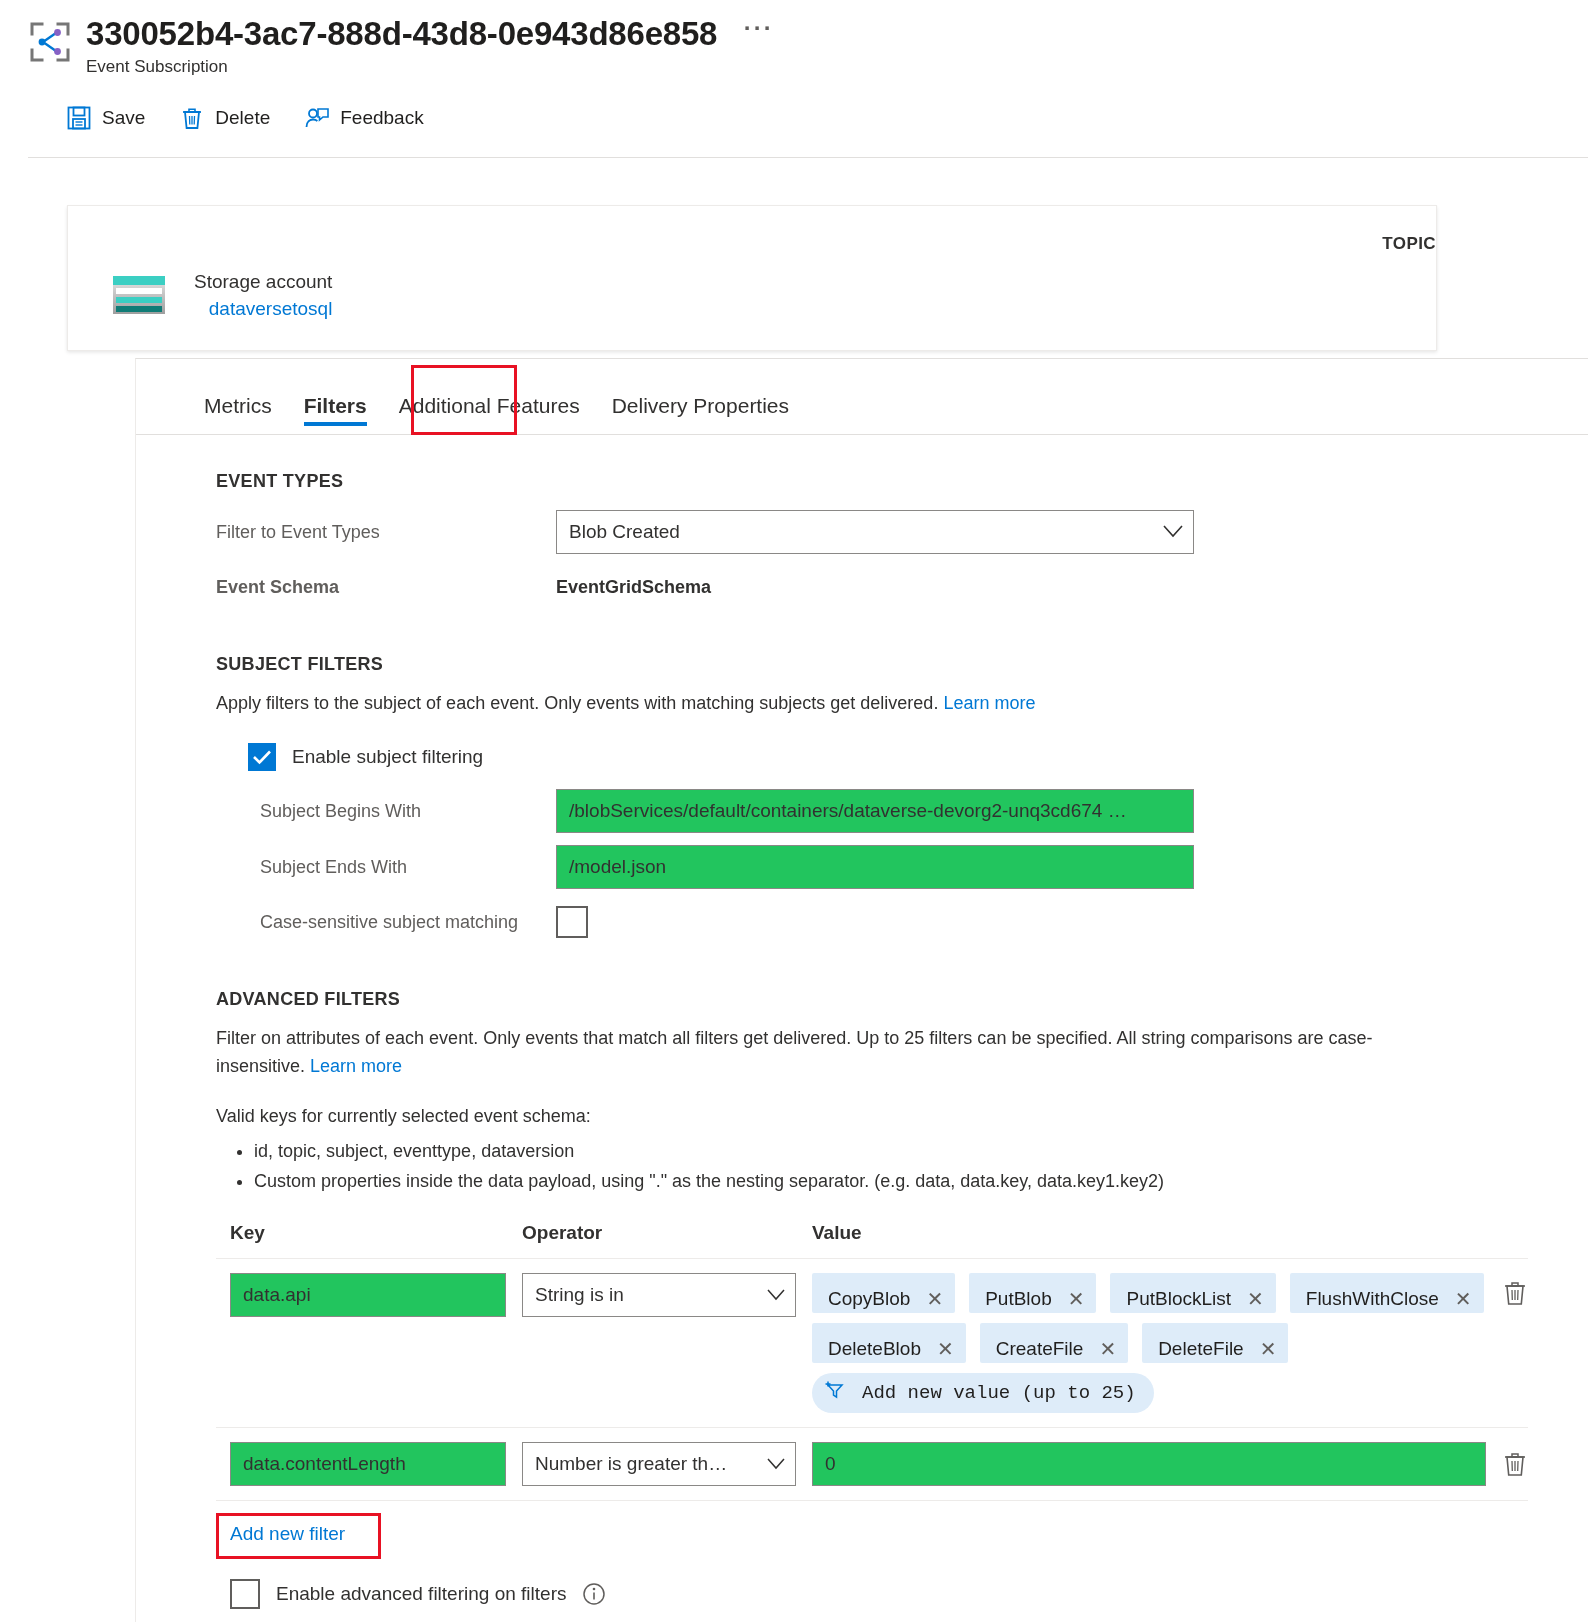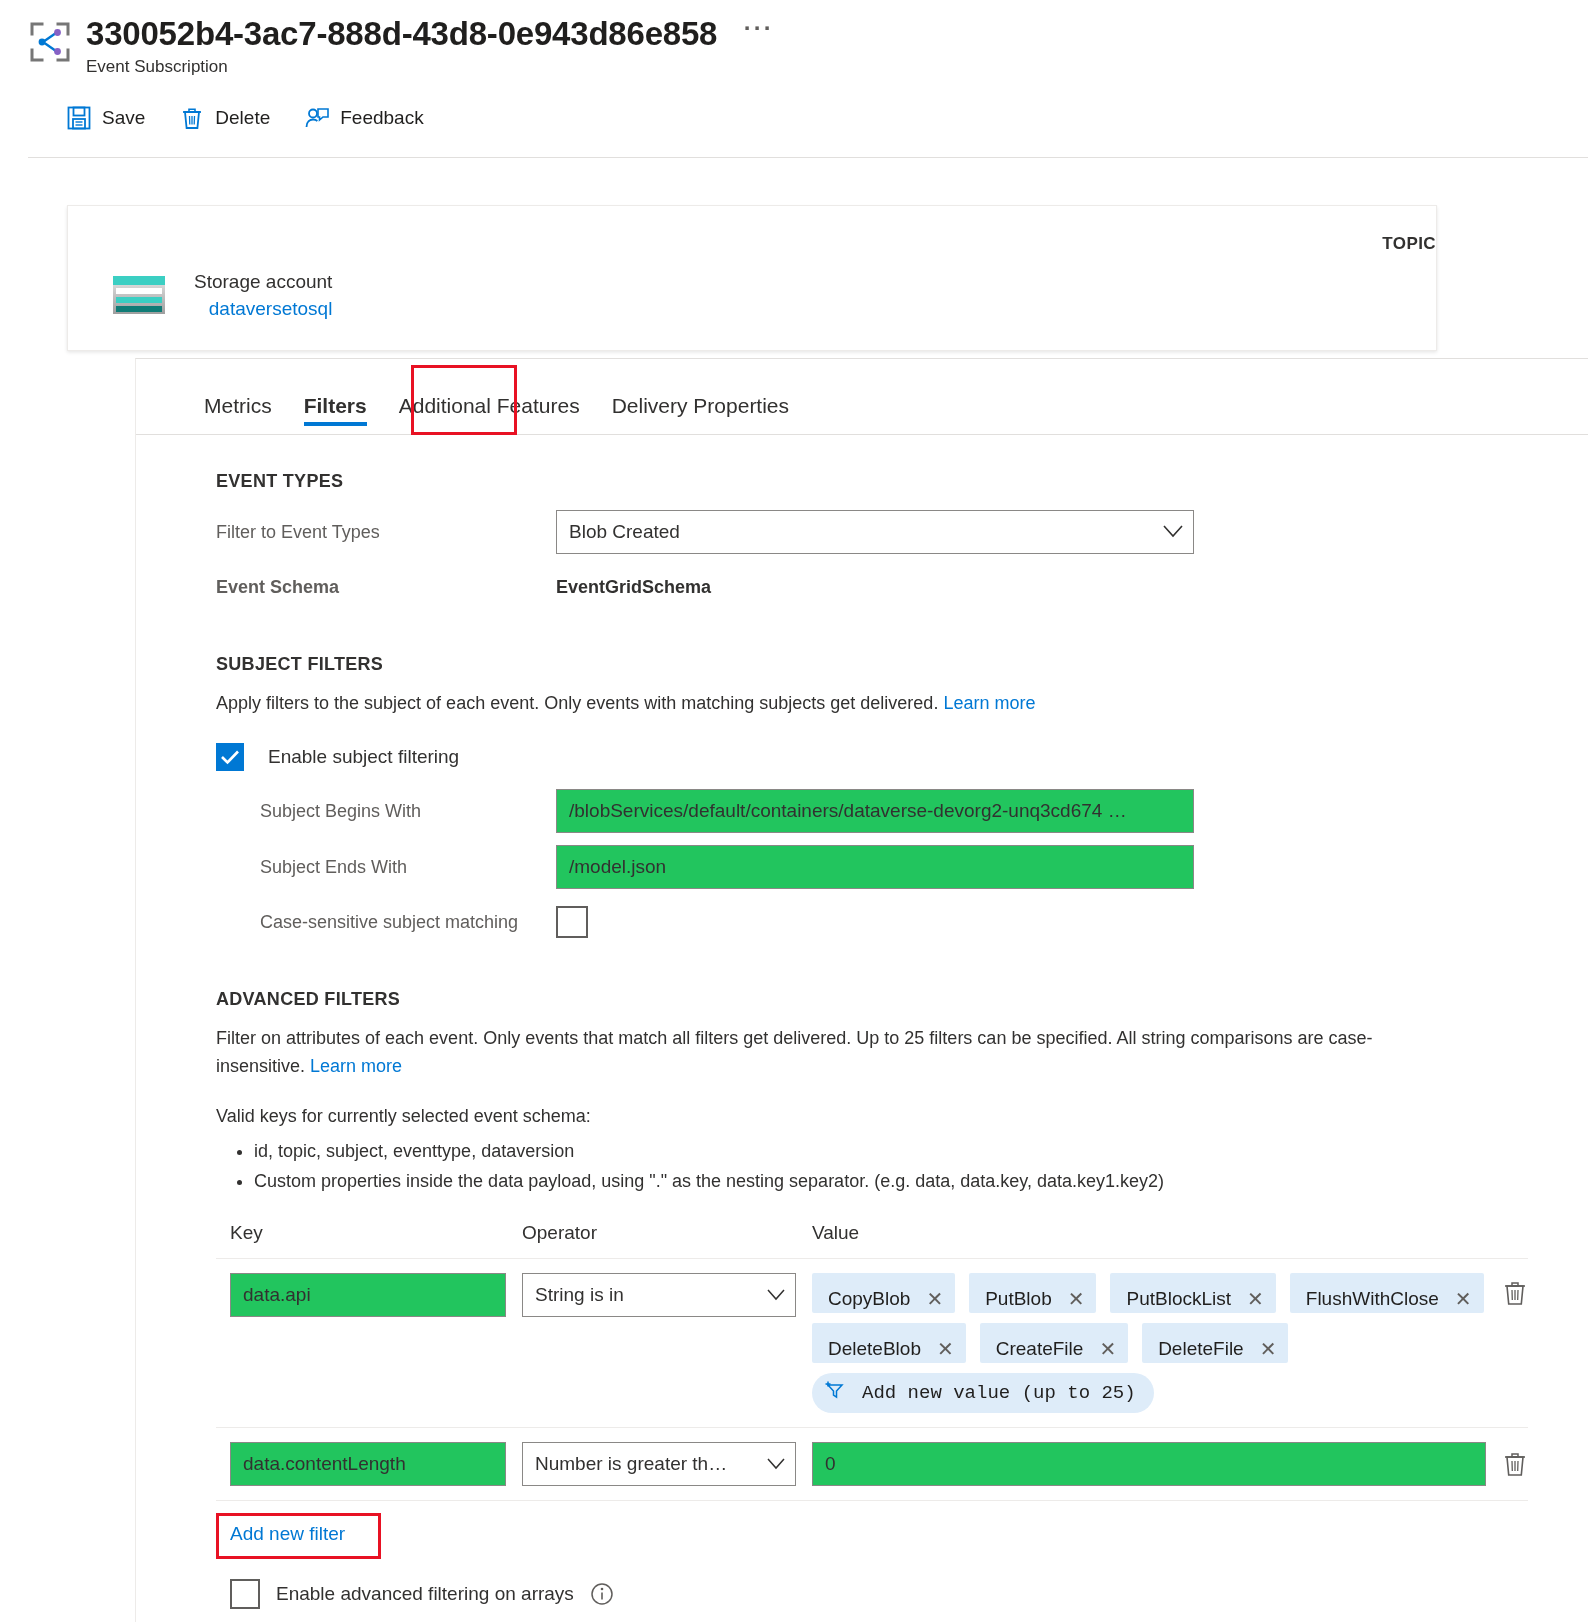--- a/index.html
+++ b/index.html
@@ -124,34 +124,34 @@
   }
   .dd {
     height: 44px; border: 1px solid #8a8886; background: #fff;
     font-size: 19px; color: #323130; padding: 0 10px 0 12px;
     display: flex; align-items: center; justify-content: space-between;
     cursor: pointer; width: 100%;
   }
   .chev { color: #323130; font-size: 15px; line-height: 1; }
 
   
-  .cb-row { display: flex; align-items: center; gap: 24px; }
+  .cb-row { display: flex; align-items: center; gap: 16px; margin-left: 32px; }
   .cb {
     width: 28px; height: 28px; flex: 0 0 28px;
     border: 2px solid #605e5c; background: #fff;
     display: flex; align-items: center; justify-content: center;
     cursor: pointer;
   }
   .cb.checked { background: #0078d4; border-color: #0078d4; }
   .cb-text { font-size: 19px; color: #323130; }
 
   
   .ftable { margin-top: 26px; }
   .fthead {
-    display: flex; font-size: 19px; font-weight: 400; color: #323130;
+    display: flex; font-size: 19px; font-weight: 700; color: #323130;
     padding-bottom: 14px; border-bottom: 1px solid #edebe9;
     padding-left: 14px;
   }
   .col-key { width: 292px; flex: 0 0 292px; }
   .col-op  { width: 290px; flex: 0 0 290px; }
   .col-val { flex: 1 1 auto; }
 
   .ftrow {
     display: flex; align-items: flex-start;
     padding: 14px 0 14px 14px; border-bottom: 1px solid #edebe9;
@@ -494,21 +494,21 @@
         </div>
       </div>
 
       <div class="addfilter-wrap">
         <span class="addfilter">Add new filter</span>
         <span class="addfilter-annot"></span>
       </div>
 
       <div class="arrays-row">
         <span class="cb" style="width:30px;height:30px;flex:0 0 30px;"></span>
-        <span class="cb-text">Enable advanced filtering on arrays</span>
+        <span class="cb-text">Enable advanced filtering on filters</span>
         <span class="info-ic">
           <svg width="24" height="24" viewBox="0 0 24 24">
             <circle cx="12" cy="12" r="10" fill="none" stroke="#605e5c" stroke-width="1.5"></circle>
             <circle cx="12" cy="7" r="1.3" fill="#605e5c"></circle>
             <path d="M12 10.5 V17.5" stroke="#605e5c" stroke-width="1.6"></path>
           </svg>
         </span>
       </div>
     </div>
   </div>

